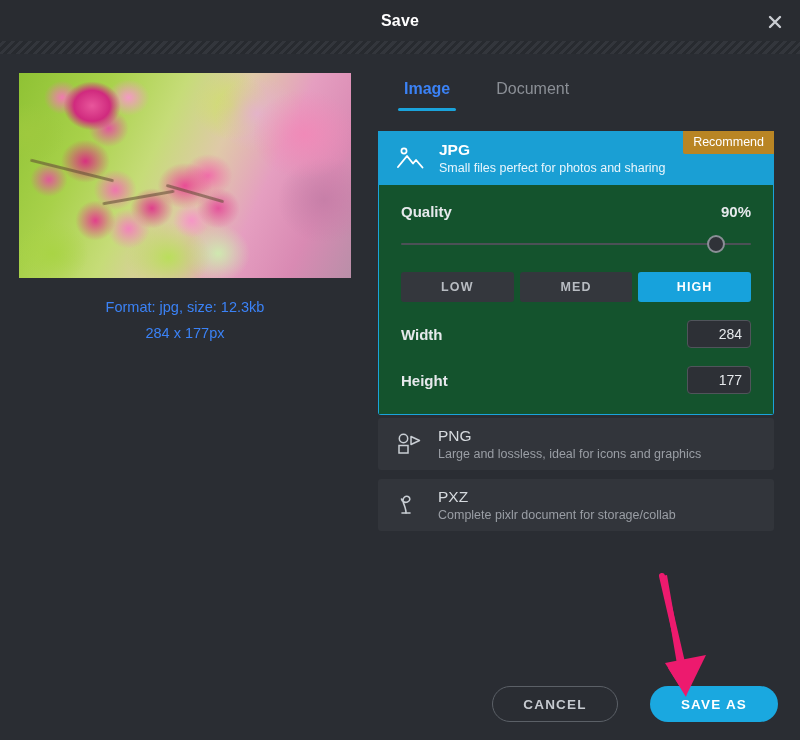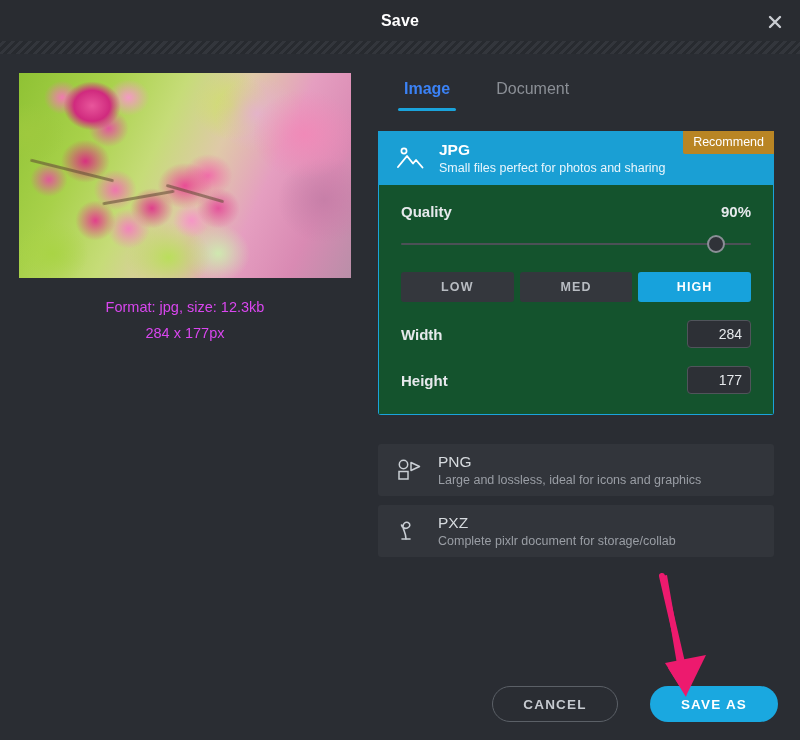--- a/index.html
+++ b/index.html
@@ -125,21 +125,21 @@
     filter: blur(0.6px);
     border-radius: 2px;
   }
 
   .preview-meta {
     position: absolute;
     left: 0;
     top: 240px;
     width: 370px;
     text-align: center;
-    color: #d946ef;
+    color: #3b82f6;
     font-size: 14.5px;
     line-height: 26px;
   }
 
   
   .options-col {
     position: absolute;
     left: 370px; top: 0;
     width: 430px;
     height: 686px;
@@ -185,21 +185,21 @@
     width: 396px;
     border-radius: 3px;
     margin-bottom: 9px;
     background: #32353b;
     cursor: pointer;
   }
   .fmt-card.selected {
     background: transparent;
     border: 1px solid #1aa3db;
     border-top: none;
-    margin-bottom: 29px;
+    margin-bottom: 3px;
   }
 
   .fmt-head {
     display: flex;
     align-items: center;
     height: 52px;
     padding-left: 14px;
     position: relative;
   }
   .fmt-card.selected .fmt-head {

